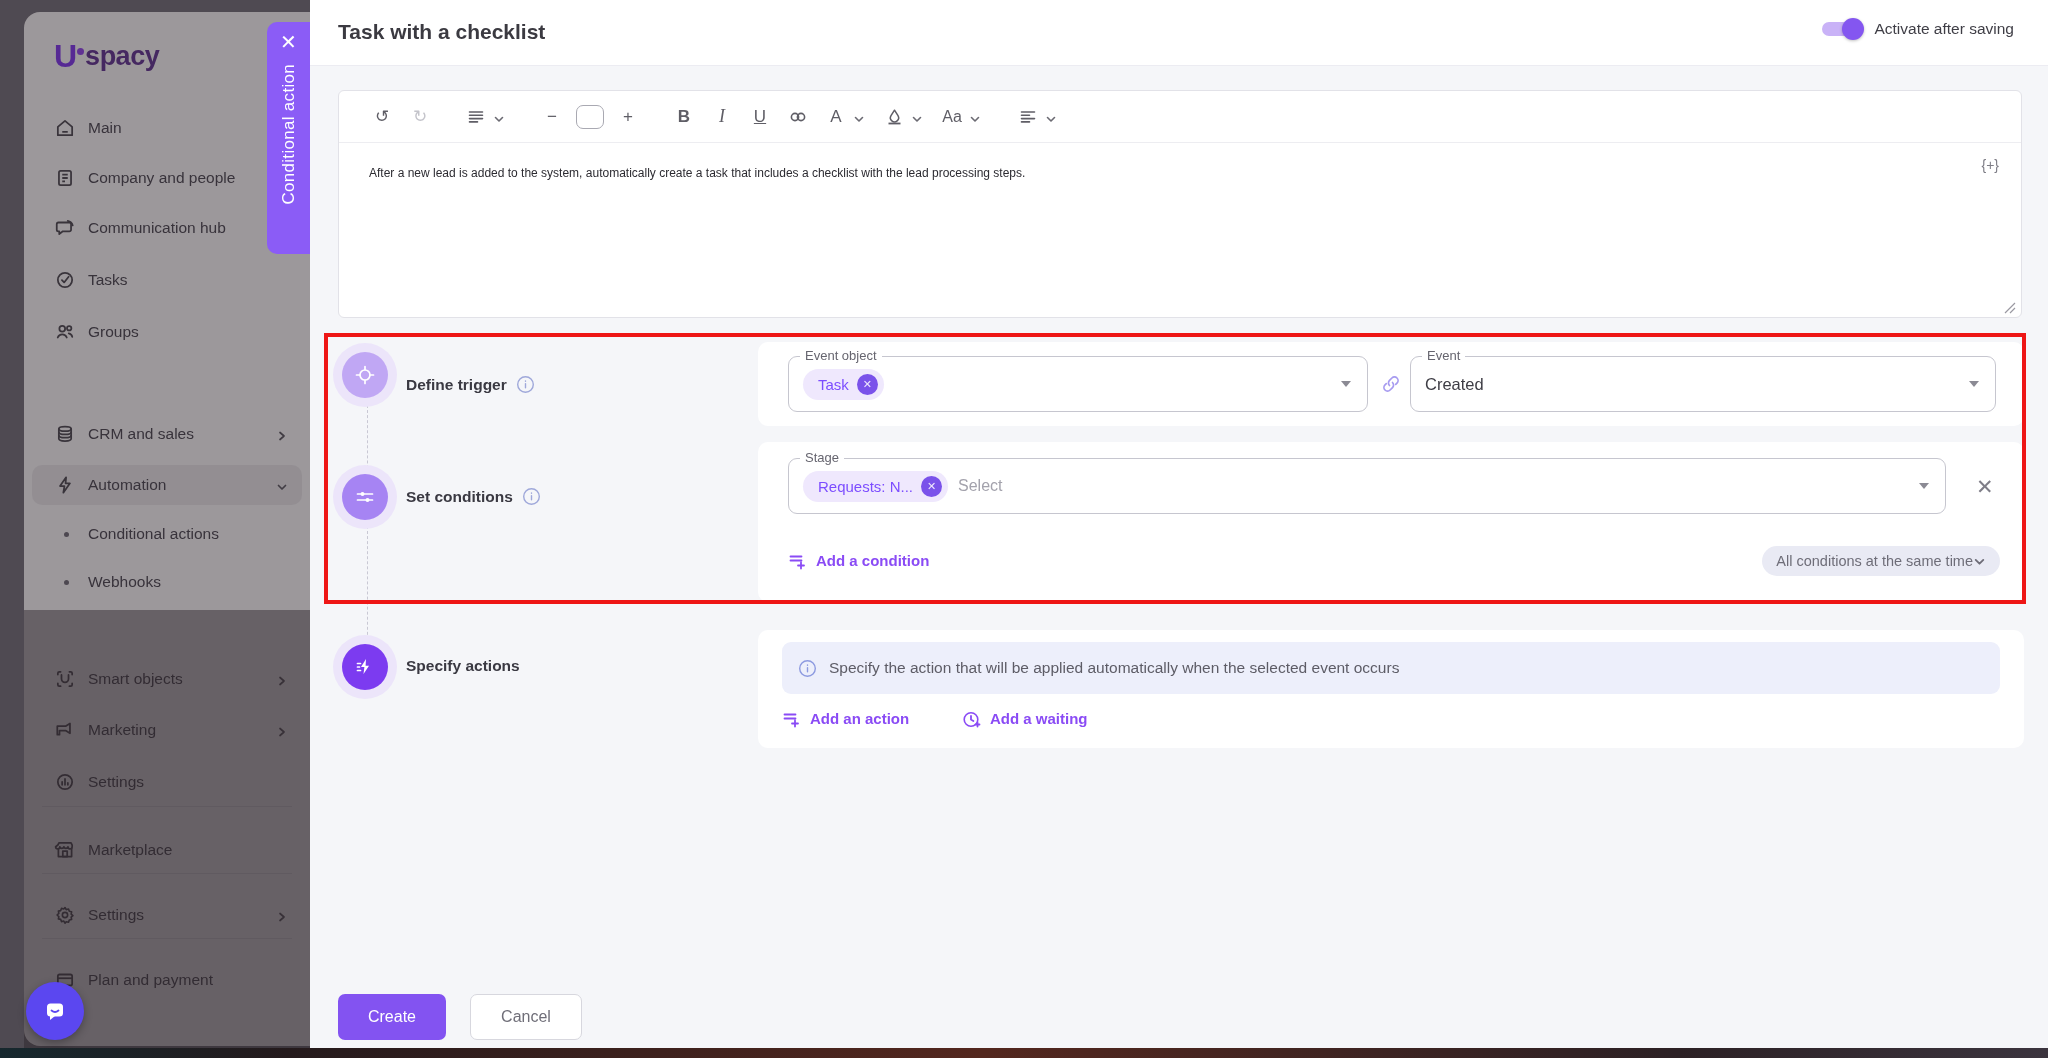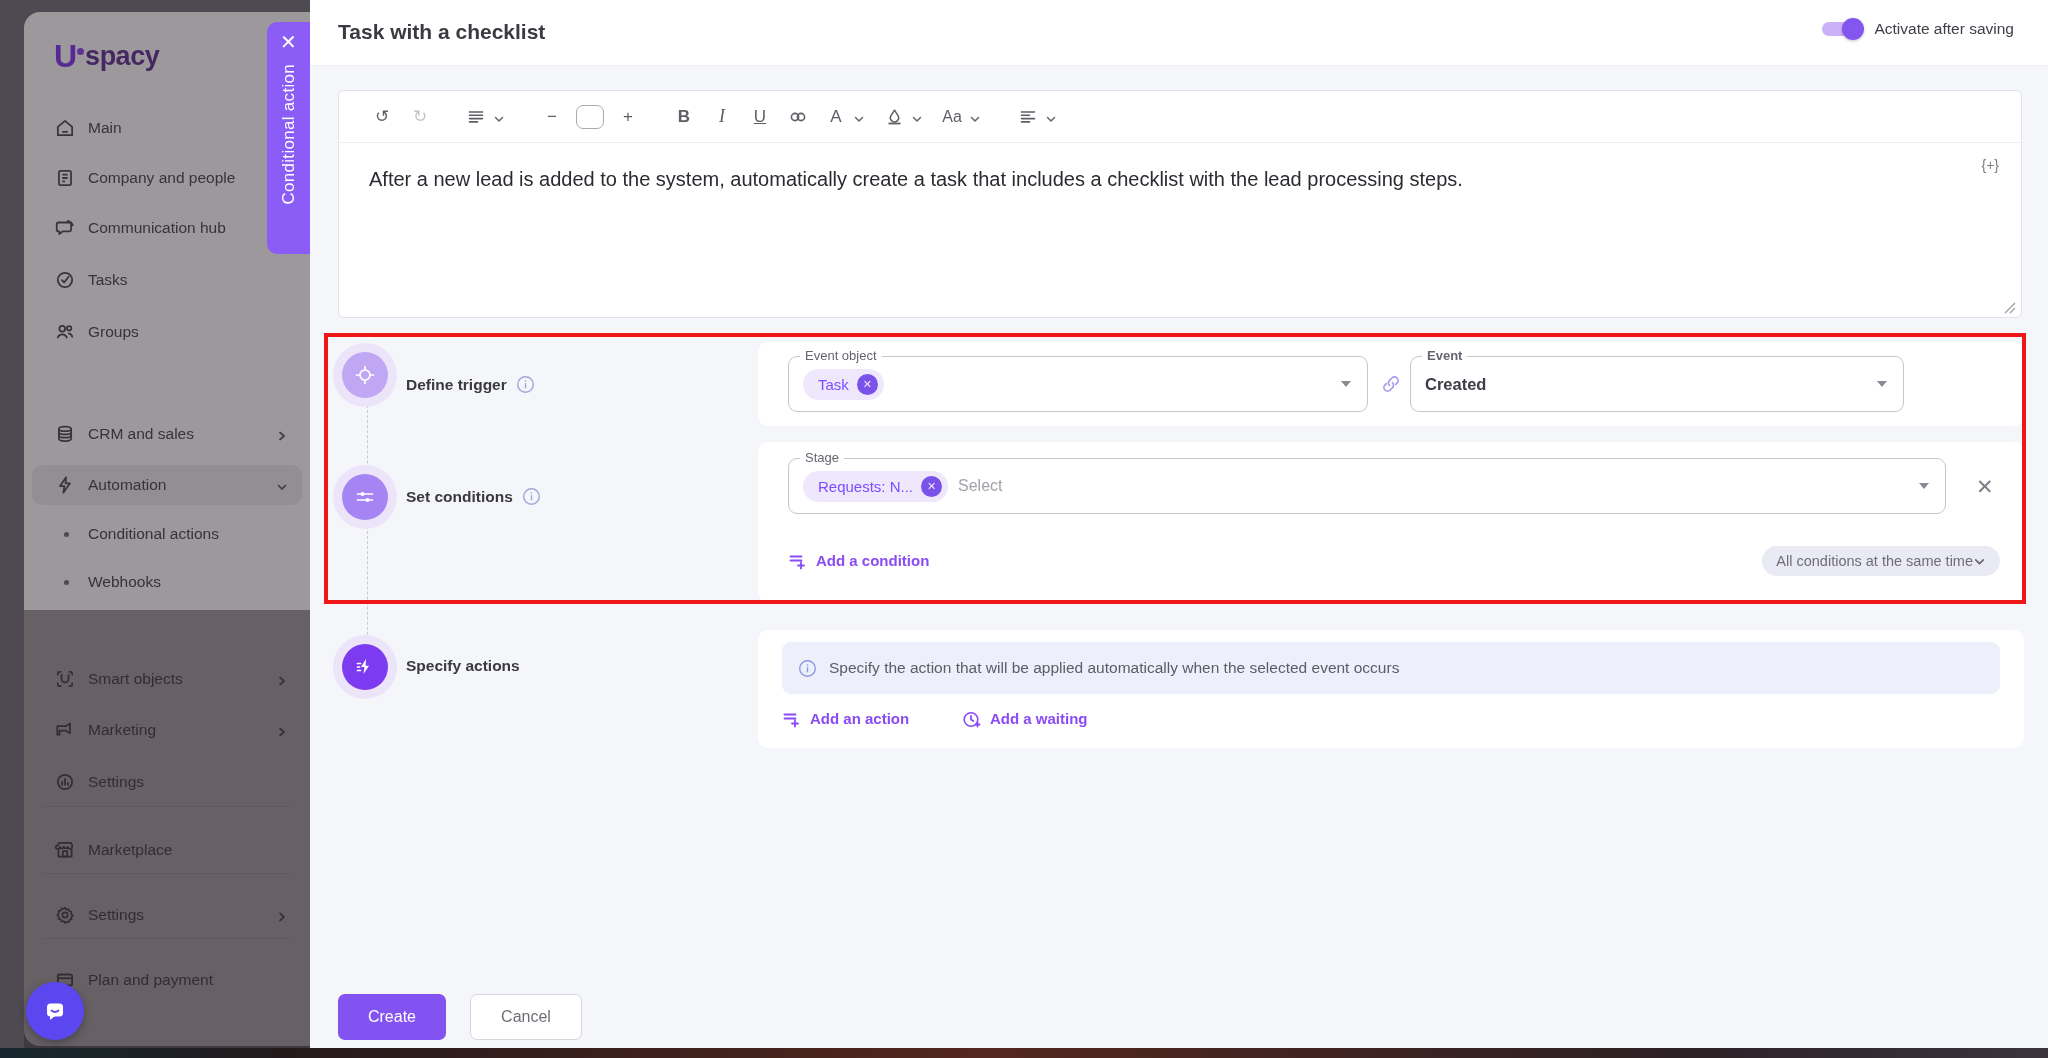--- a/index.html
+++ b/index.html
@@ -62,21 +62,21 @@
   .tb-btn.disabled { color:#c4c4cb; }
   .tb-group { display:flex; align-items:center; gap:2px; cursor:pointer; margin-right:6px; }
   .tb-caret { width:12px; height:12px; color:#6b6a72; }
   .tb-b { font-weight:700; font-size:17px; }
   .tb-i { font-style:italic; font-family:"Liberation Serif","DejaVu Serif",serif; font-size:18px; }
   .tb-u { text-decoration:underline; font-size:17px; }
   .tb-a { font-size:17px; }
   .tb-aa { font-size:16px; }
   .size-box { width:28px; height:24px; border:1.6px solid #a9a9b2; border-radius:7px; }
   .tb-sp { width:10px; }
-  .editor-text { position:absolute; left:30px; top:74px; right:130px; font-size:20px; color:#2c2b31; line-height:1.45; }
+  .editor-text { position:absolute; left:30px; top:74px; right:130px; font-size:12px; color:#2c2b31; line-height:1.45; }
   .insert-token { position:absolute; right:22px; top:66px; font-size:14px; color:#7d7c85; cursor:pointer; }
   .resize-h { position:absolute; right:5px; bottom:5px; width:12px; height:12px; color:#9a99a1; }
 
   
   .connector { position:absolute; left:57px; top:405px; height:250px; width:0;
     border-left:1.5px dashed #c9c8d4; z-index:0; }
   .step-icon { position:absolute; left:32px; width:46px; height:46px; border-radius:50%;
     display:flex; align-items:center; justify-content:center; z-index:2; }
   .step-icon svg { width:24px; height:24px; display:block; }
   .halo1 { background:#c0a7f4; box-shadow:0 0 0 9px #ece5fa; }
@@ -427,21 +427,21 @@
           </span>
         </span>
         <span class="caret"></span>
       </div>
       <span class="link-ic" style="left:622px; top:31px;">
         <svg viewBox="0 0 22 22" fill="none" stroke="currentColor" stroke-width="1.7" stroke-linecap="round">
             <path d="M9.5 12.5a3.6 3.6 0 0 1 0-5.1l2.4-2.4a3.6 3.6 0 0 1 5.1 5.1l-1.3 1.3"></path>
             <path d="M12.5 9.5a3.6 3.6 0 0 1 0 5.1l-2.4 2.4a3.6 3.6 0 0 1-5.1-5.1l1.3-1.3"></path>
           </svg>
       </span>
-      <div class="select" style="left:652px; top:14px; width:494px;font-weight:bold;">
+      <div class="select" style="left:652px; top:14px; width:586px;">
         <span class="flabel">Event</span>
         <span class="inner">
             <span class="sel-value">Created</span>
           </span>
         <span class="caret"></span>
       </div>
     </div>
 
     <div class="step-icon halo2" style="top:474px">
       <svg viewBox="0 0 24 24" fill="none" stroke="#ffffff" stroke-width="1.7" stroke-linecap="round">

